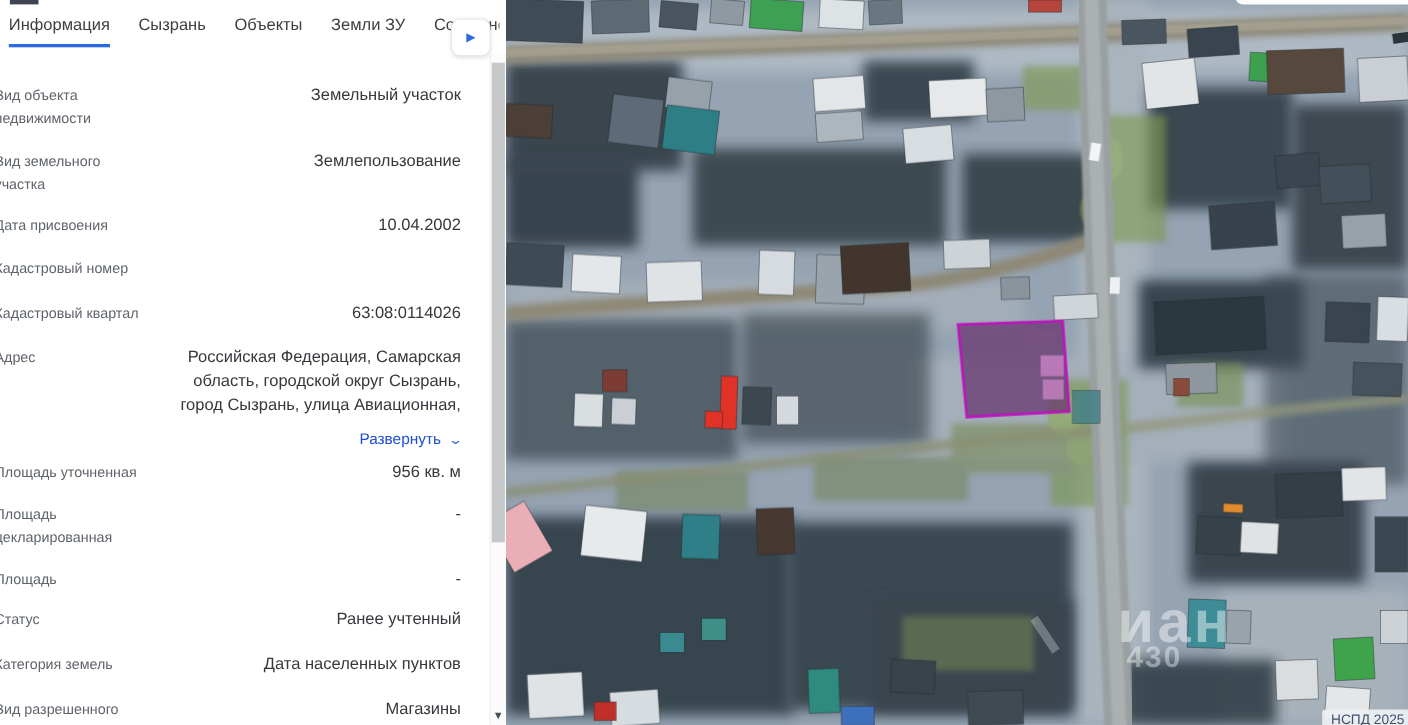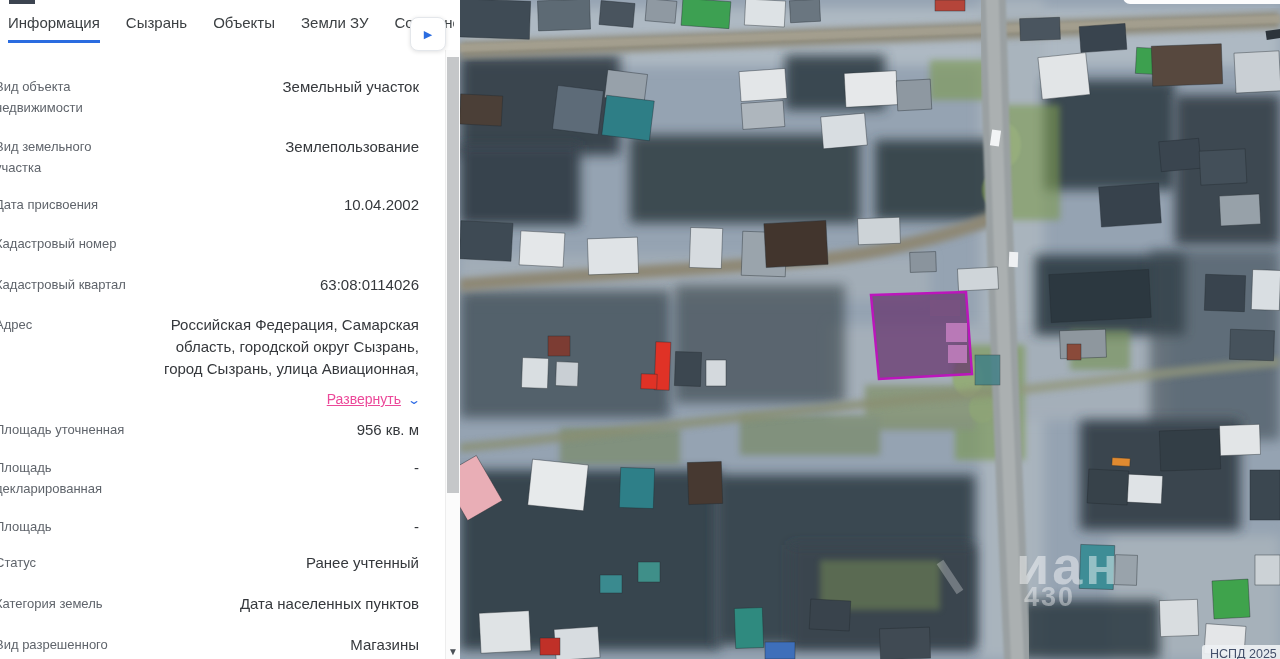--- a/index.html
+++ b/index.html
@@ -17,22 +17,22 @@
           border:1px solid #e4e7eb;border-radius:8px;box-shadow:0 1px 4px rgba(0,0,0,.12);
           display:flex;align-items:center;justify-content:center;cursor:pointer;z-index:3;}
   .tabs-scroll-btn span{color:#2a6ce0;font-size:11px;line-height:1;}
 
   .rows{position:absolute;left:0;top:50px;right:14px;bottom:0;}
   .row{position:absolute;left:0;right:6px;display:flex;}
   .row .lbl{width:140px;margin-left:-5px;flex:0 0 auto;font-size:13px;line-height:21px;color:#5f646b;}
   .row .val{flex:1;font-size:15px;line-height:22px;color:#35383c;max-width:284px;text-align:right;}
   .r1{top:26px}.r2{top:86px}.r3{top:144px}.r4{top:183px}.r5{top:224px}.r6{top:264px}
   .r7{top:369px}.r8{top:407px}.r9{top:466px}.r10{top:502px}.r11{top:543px}.r12{top:584px}
-  .expand-link{display:inline-block;margin-top:8px;font-size:14px;color:#ec4899;
-               text-decoration:underline;cursor:pointer;}
+  .expand-link{display:inline-block;margin-top:8px;font-size:14px;color:#1d4ed8;
+               cursor:pointer;}
   .expand-chevron{color:#2e6be5;text-decoration:none;display:inline-block;margin-left:8px;
                   font-size:12px;transform:scaleX(1.4);}
 
   
   .pscroll{position:absolute;right:0;top:50px;bottom:0;width:14px;background:#fbfbfb;
            border-left:1px solid #ededed;}
   .pscroll .thumb{position:absolute;left:1px;top:7px;width:12px;height:436px;background:#c5c7c9;}
   .pscroll .down-arrow{position:absolute;left:0;bottom:0;width:14px;height:14px;color:#4a4f55;
            font-size:10px;line-height:13px;text-align:center;cursor:pointer;}
 

